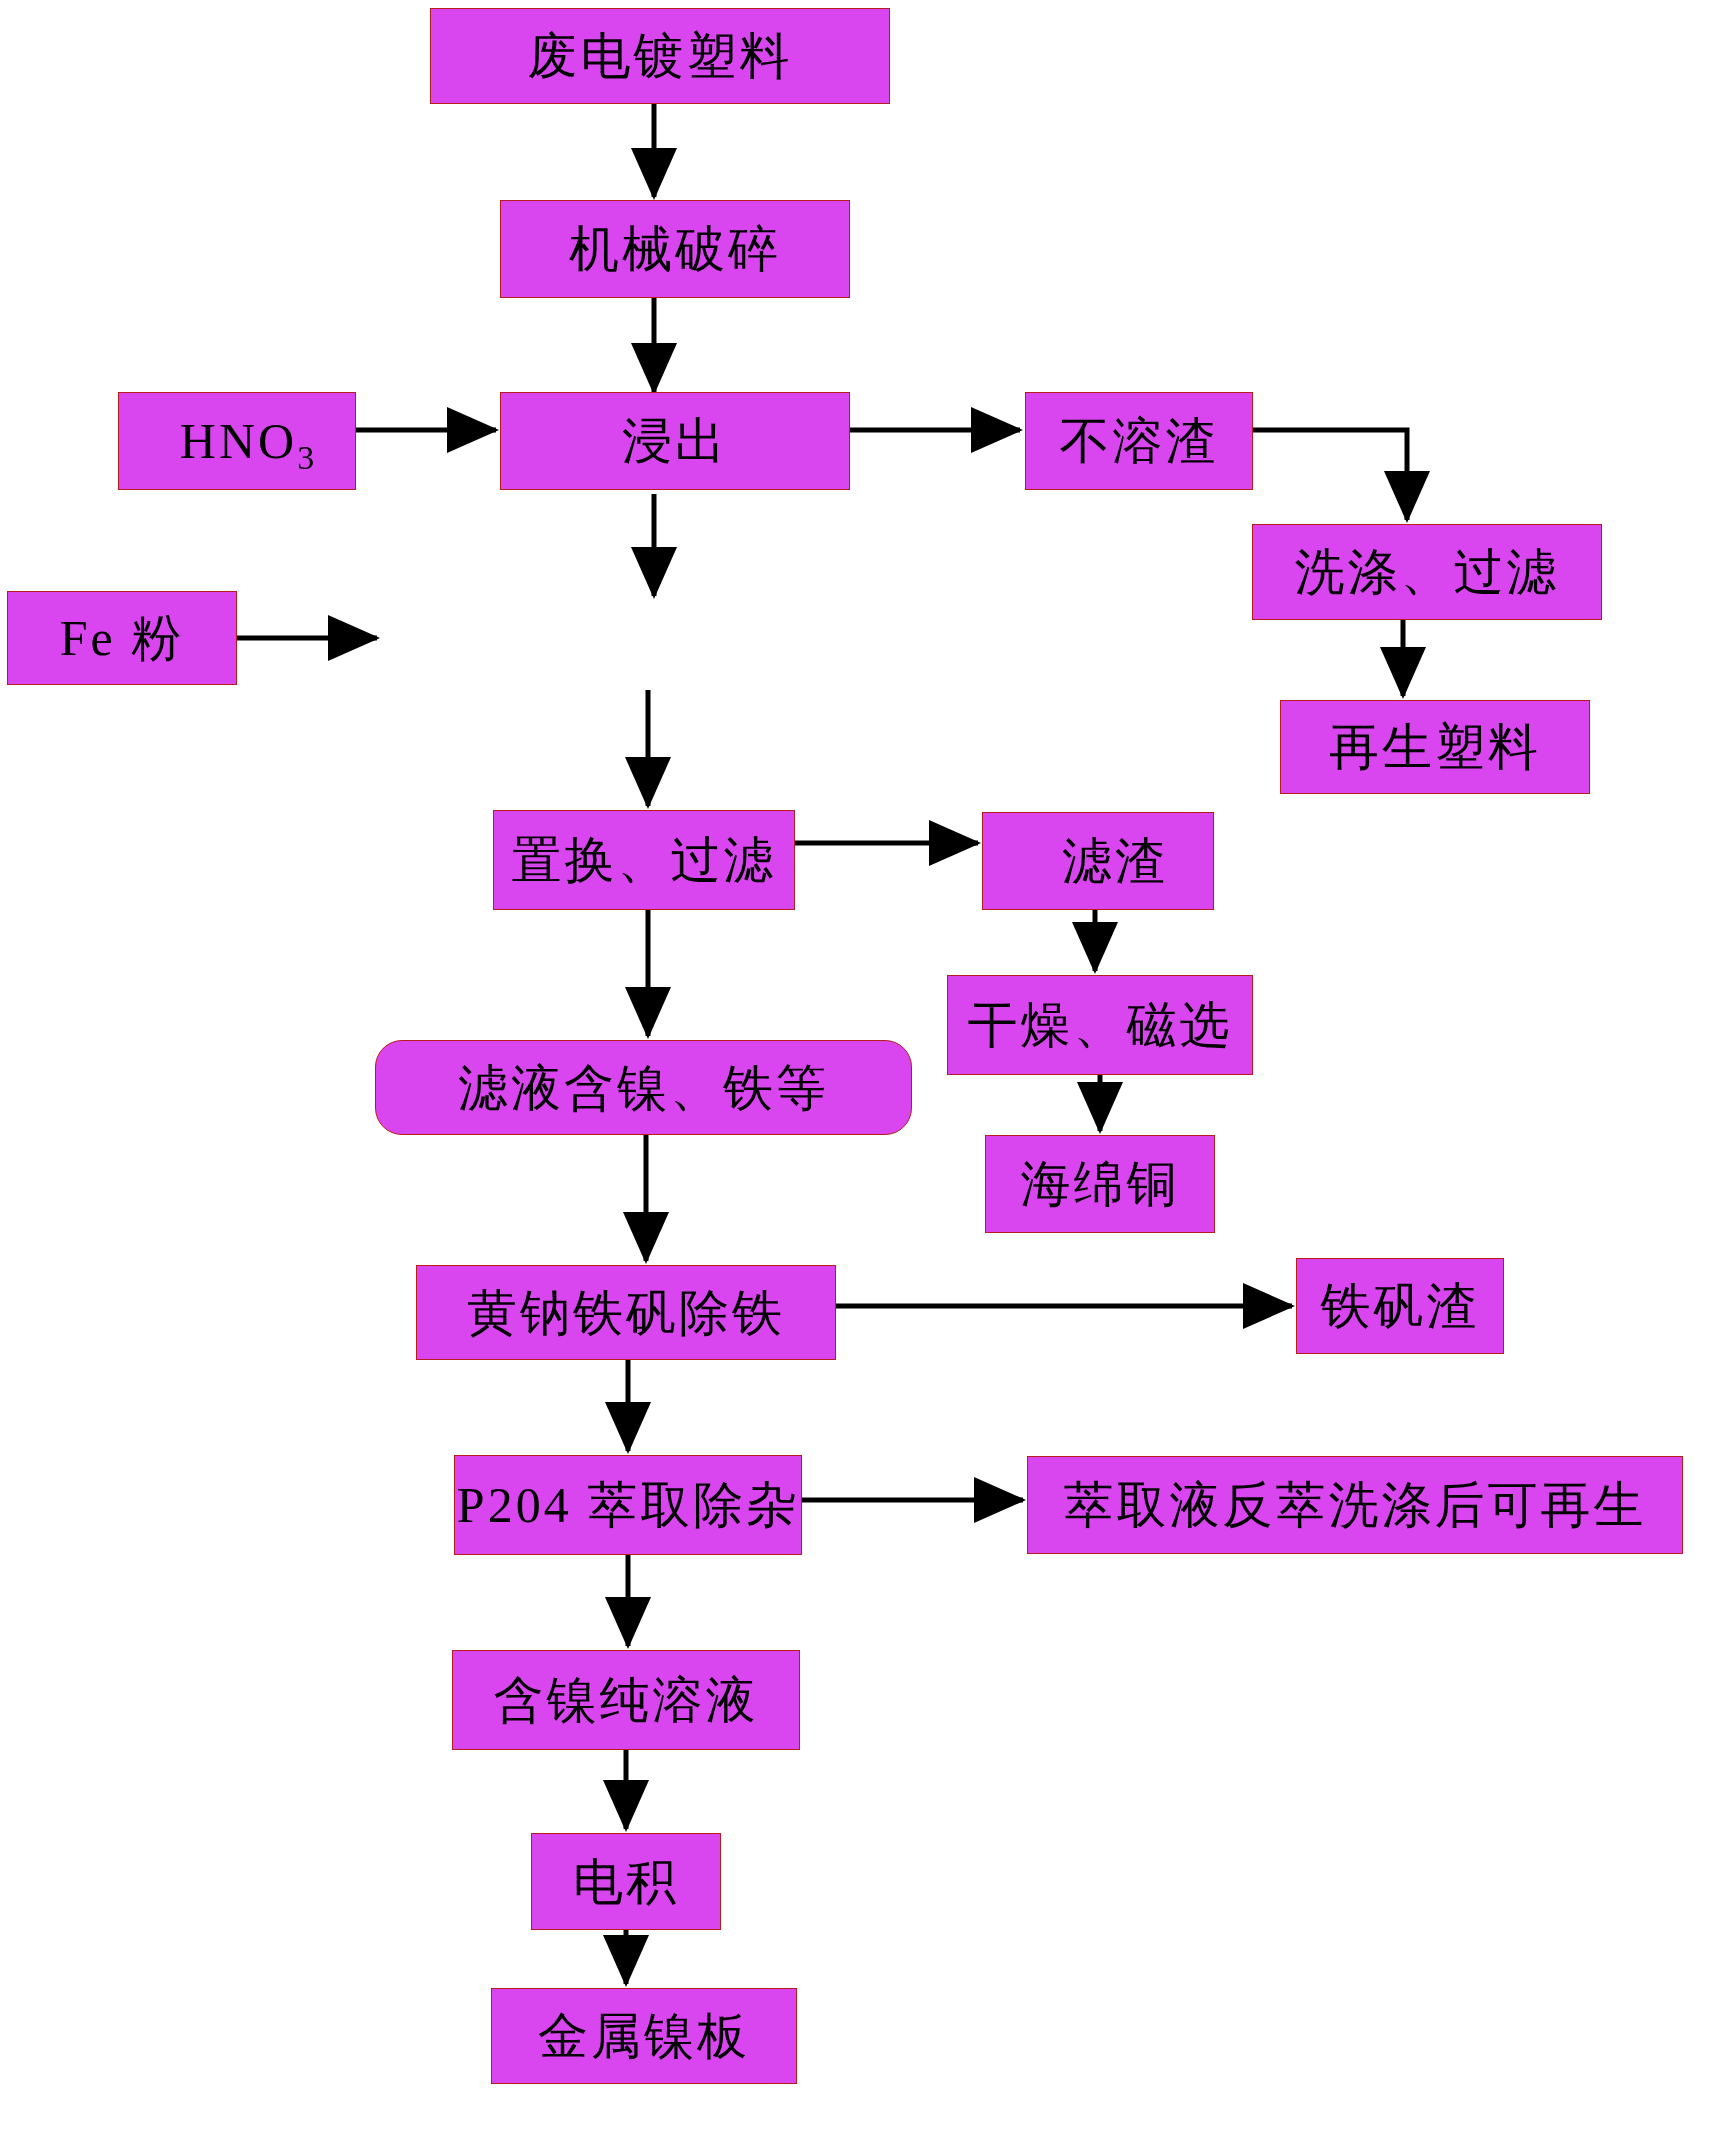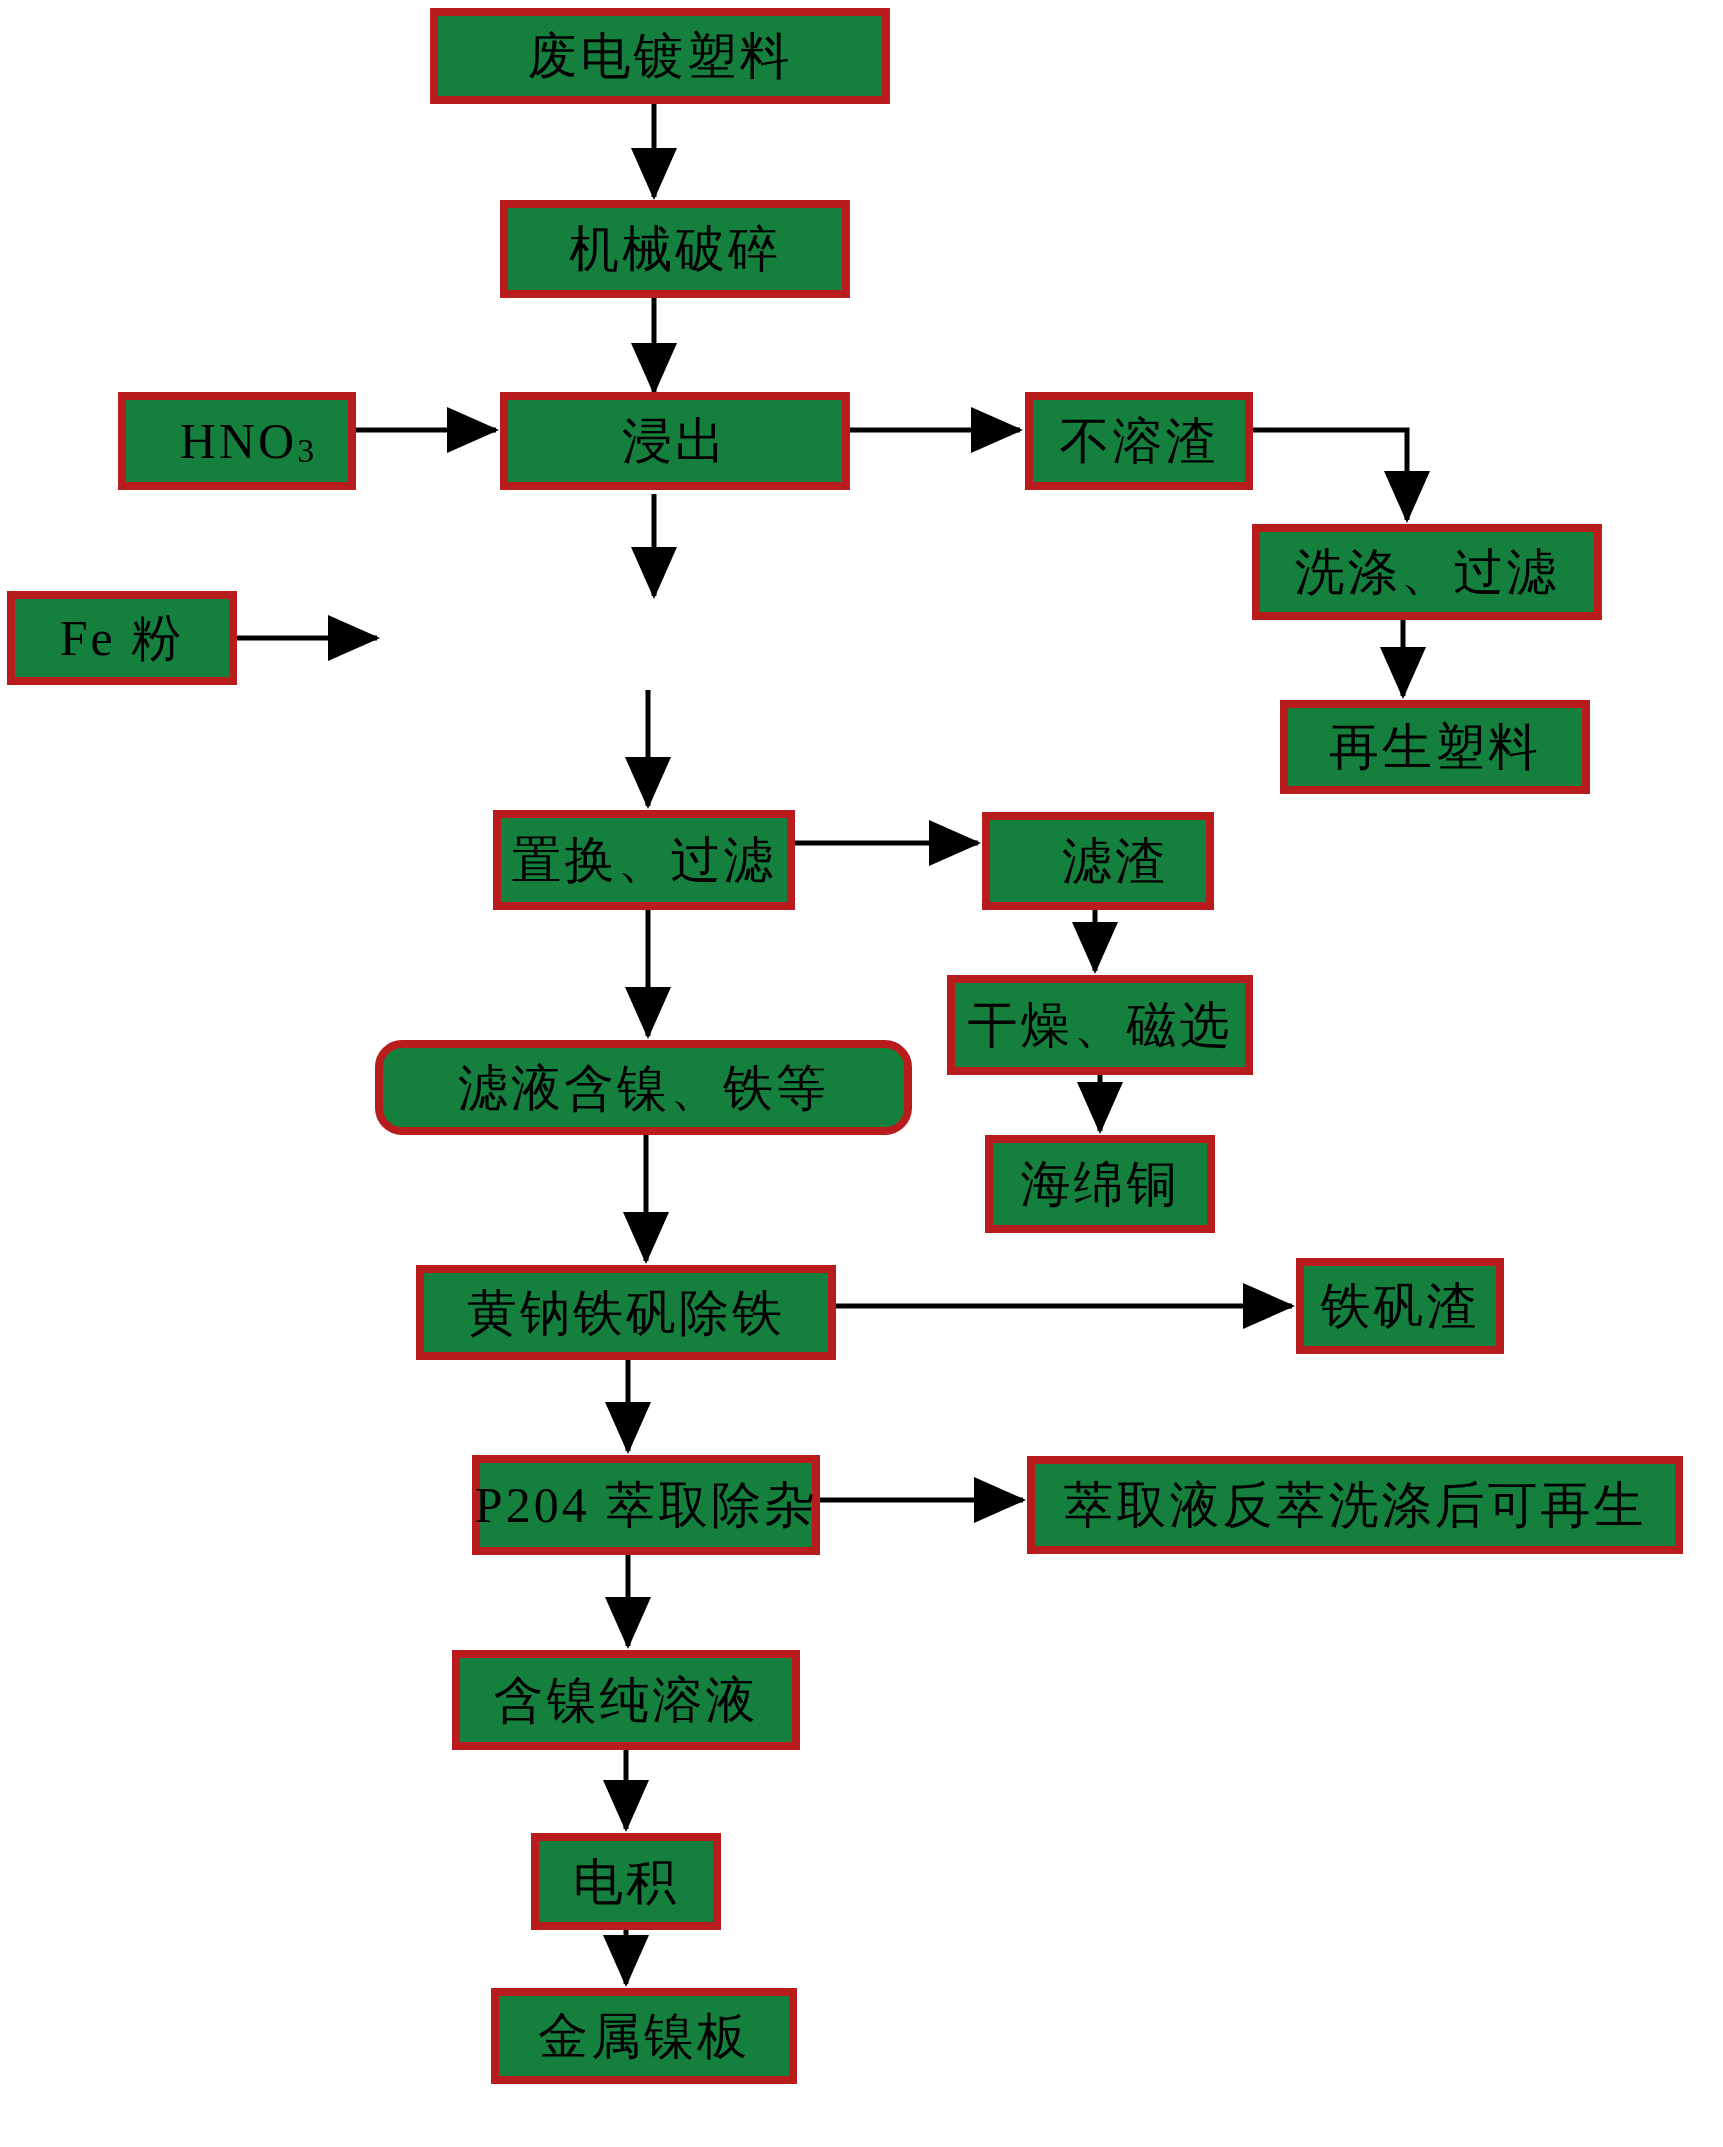--- a/index.html
+++ b/index.html
@@ -16,22 +16,22 @@
     background: #ffffff;
     overflow: hidden;
   }
   .connectors {
     position: absolute;
     left: 0; top: 0;
     width: 1723px; height: 2147px;
   }
   .node {
     position: absolute;
-    background: #15803d;
-    border: 8px solid #b91c1c;
+    background: #d946ef;
+    border: 1px solid #b91c1c;
     display: flex;
     align-items: center;
     justify-content: center;
     font-size: 50px;
     letter-spacing: 3px;
     white-space: nowrap;
     line-height: 1;
     text-align: right;
   }
   .node .lbl { display: inline-block; }
@@ -133,21 +133,21 @@
   </div>
 
   <div class="node" style="left:416px; top:1265px; width:420px; height:95px;">
     <span class="lbl">黄钠铁矾除铁</span>
   </div>
 
   <div class="node" style="left:1296px; top:1258px; width:208px; height:96px;">
     <span class="lbl">铁矾渣</span>
   </div>
 
-  <div class="node" style="left:454px; top:1455px; width:348px; height:100px;margin-left:18px;">
+  <div class="node" style="left:454px; top:1455px; width:348px; height:100px;">
     <span class="lbl">P204 萃取除杂</span>
   </div>
 
   <div class="node" style="left:1027px; top:1456px; width:656px; height:98px;">
     <span class="lbl">萃取液反萃洗涤后可再生</span>
   </div>
 
   <div class="node" style="left:531px; top:1833px; width:190px; height:97px;">
     <span class="lbl">电积</span>
   </div>

